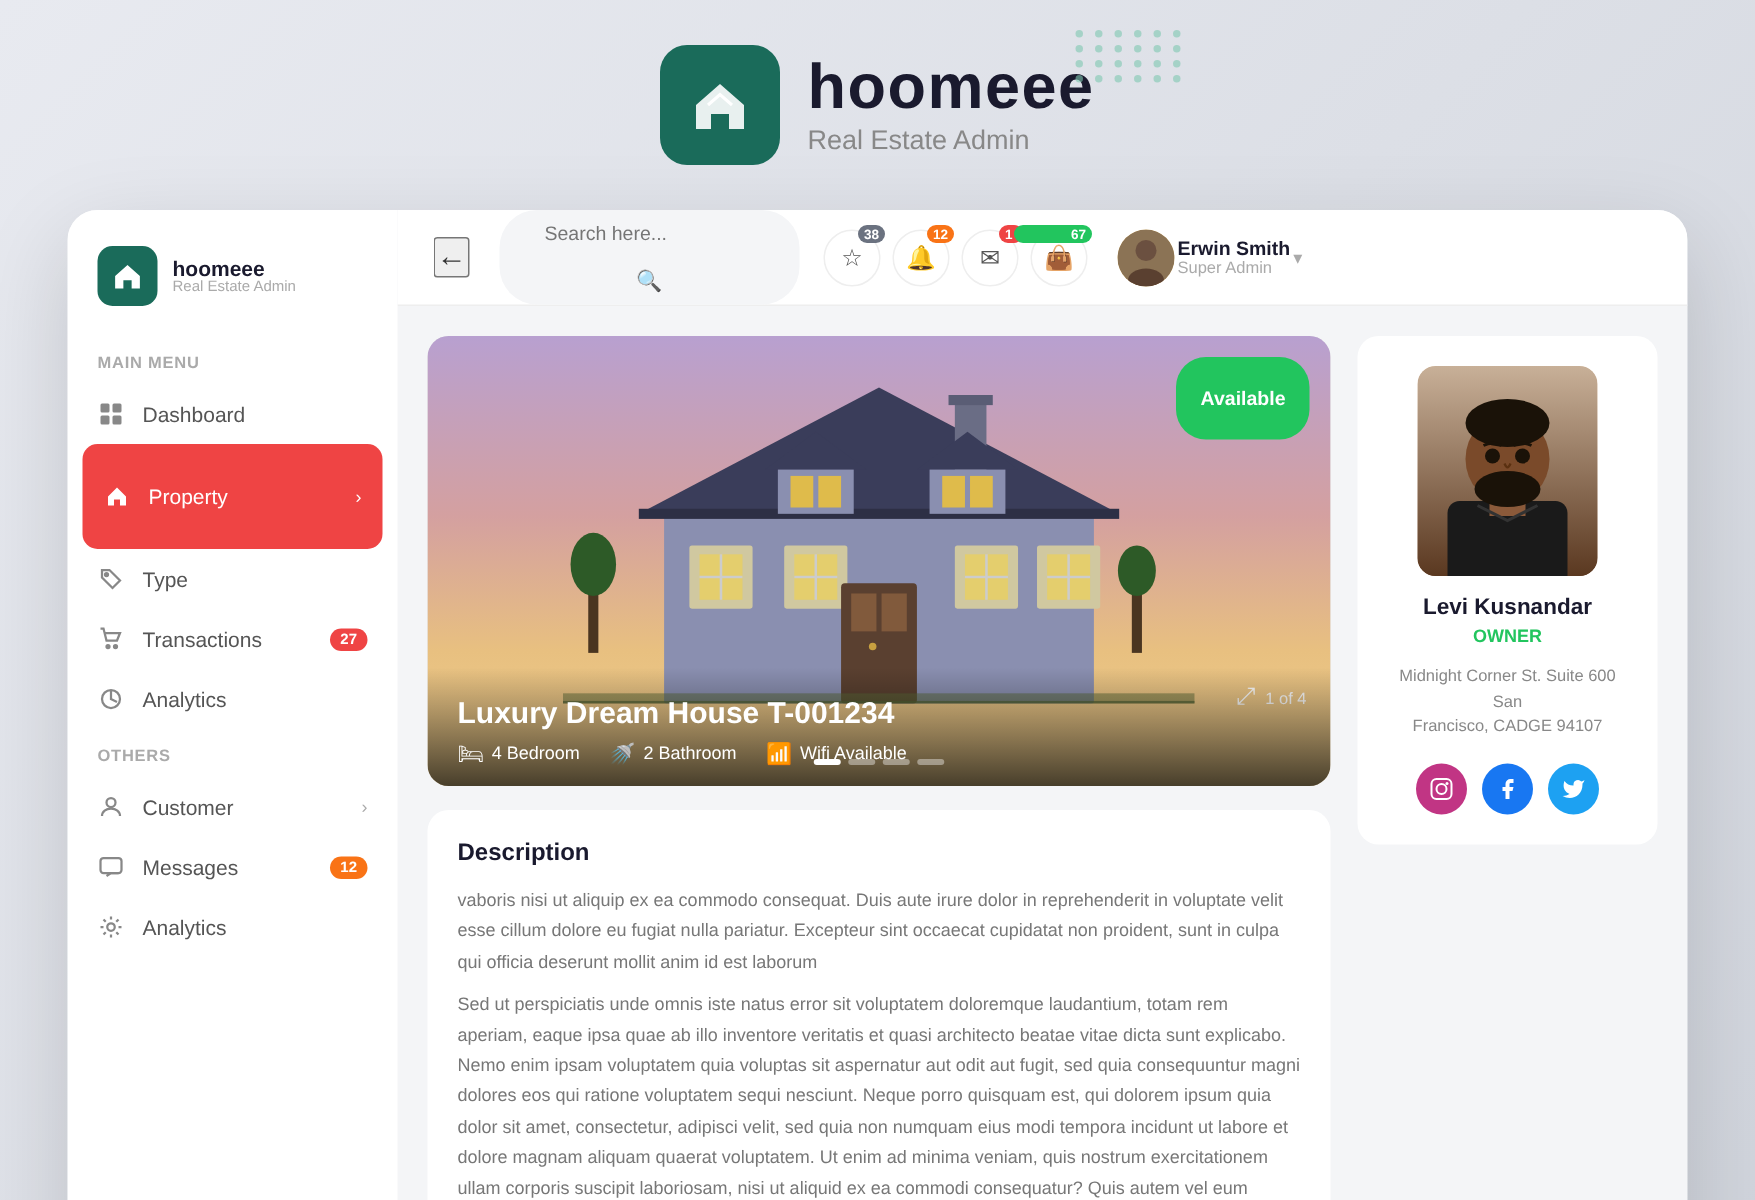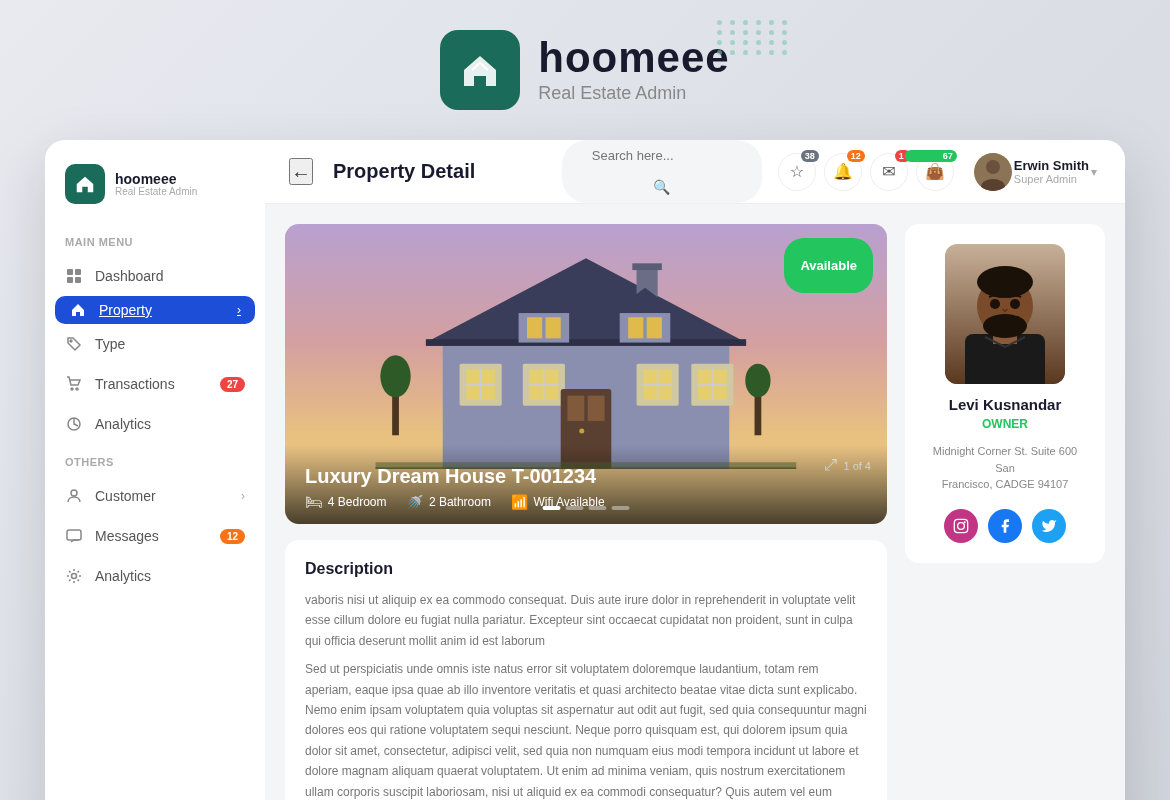--- a/index.html
+++ b/index.html
@@ -119,26 +119,25 @@
       padding: 11px 20px;
       cursor: pointer;
       border-radius: 0;
       color: #555;
       font-size: 14px;
       font-weight: 500;
       position: relative;
       transition: background 0.15s;
     }
     .sidebar-item.active {
-      background: #1d4ed8;
+      background: #ef4444;
       color: #fff;
       border-radius: 10px;
       margin: 0 10px;
-      padding: 5px 14px;
-      text-decoration: underline;
+      padding: 26px 14px;
     }
     .sidebar-item.active .sidebar-icon { color: #fff; }
     .sidebar-icon {
       width: 18px; height: 18px;
       display: flex; align-items: center; justify-content: center;
       flex-shrink: 0;
       color: #888;
     }
     .sidebar-item.active .chevron-right {
       margin-left: auto;
@@ -582,21 +581,20 @@
       </span>
       <span>Analytics</span>
     </div>
 
   </aside>
 
   <div class="main-content">
 
     <header class="header">
       <button class="header-back">←</button>
-      <h1 class="header-title">Property Detail</h1>
 
       <div class="header-search">
         <input type="text" placeholder="Search here..." style="">
         <span class="search-icon-svg">🔍</span>
       </div>
 
       <div class="header-actions">
         <div class="header-icon-btn">
           ☆
           <span class="icon-badge">38</span>

